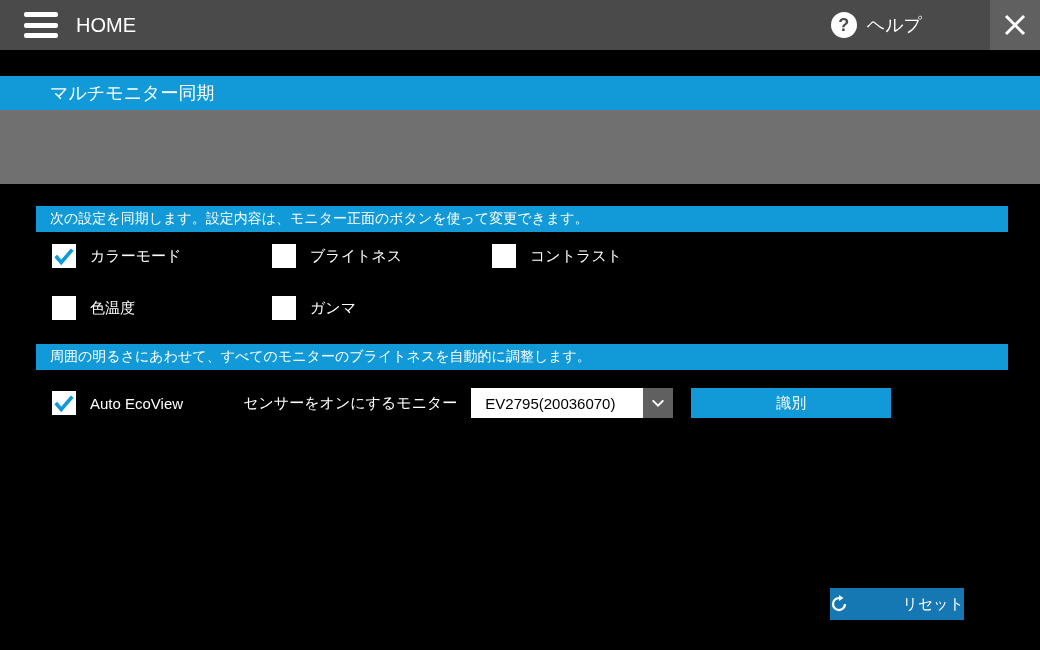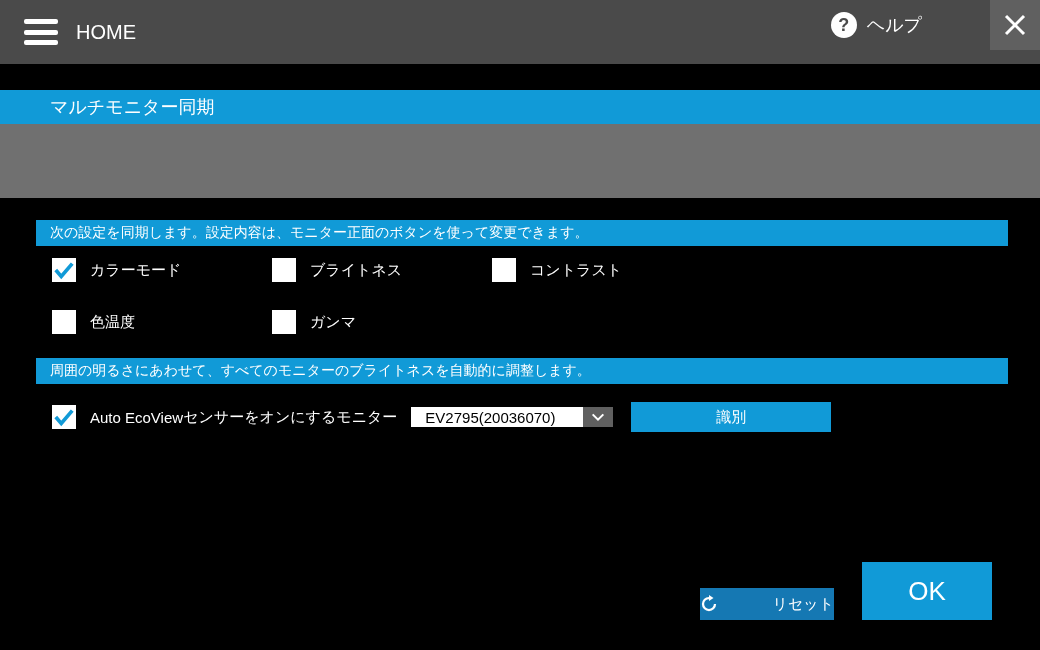--- a/index.html
+++ b/index.html
@@ -1,18 +1,18 @@
 <!DOCTYPE html>
 <html><head>
 <meta charset="utf-8">
 <style>
   * { box-sizing: border-box; margin: 0; padding: 0; font-family: "Meiryo", "Hiragino Kaku Gothic ProN", sans-serif; }
   html, body { width: 1040px; height: 650px; background: #000; color: #fff; overflow: hidden; }
   .topbar {
-    height: 64px; background: #4a4a4a; display: flex; align-items: center;
+    height: 50px; background: #4a4a4a; display: flex; align-items: center;
     padding-left: 24px; position: relative;
   }
   .hamburger {
     width: 34px; height: 26px; display: flex; flex-direction: column; justify-content: space-between;
     margin-right: 18px; cursor: pointer;
   }
   .hamburger span { display: block; height: 5px; background: #fff; border-radius: 2px; }
   .home-label { font-size: 20px; color: #fff; font-weight: 500; }
   .help-wrap { position: absolute; right: 118px; top: 0; height: 50px; display: flex; align-items: center; cursor: pointer; }
   .help-icon {
@@ -46,23 +46,23 @@
   .chk-box {
     width: 24px; height: 24px; background: #fff; margin-right: 14px; position: relative; cursor: pointer;
     flex: 0 0 24px;
   }
   .chk-box.checked svg { display: block; }
   .chk-box svg { display: none; position: absolute; left: 1px; top: 1px; width: 22px; height: 22px; }
   .chk-label { font-size: 15px; color: #fff; }
   .ecorow {
     margin-left: 52px; margin-right: 48px; display: flex; align-items: center; padding-top: 18px; text-align: right;
   }
-  .sensor-label { font-size: 15px; color: #fff; margin-right: 14px; }
+  .sensor-label { font-size: 15px; color: #fff; margin-left: 60px; margin-right: 14px; }
   .dropdown {
-    display: flex; align-items: stretch; height: 20px; cursor: pointer;
+    display: flex; align-items: stretch; height: 30px; cursor: pointer;
   }
   .dropdown-val {
     background: #fff; color: #000; font-size: 15px; padding: 0 14px; display: flex;
     align-items: center; width: 172px;
   }
   .dropdown-btn {
     background: #606060; width: 30px; display: flex; align-items: center; justify-content: center;
   }
   .dropdown-btn svg { width: 16px; height: 16px; }
   .identify-btn {
@@ -170,14 +170,13 @@
 </div>
 
 <div class="footer">
   <div class="reset-btn">
     <svg viewBox="0 0 24 24">
       <path d="M12 4 A8 8 0 1 0 20 12" fill="none" stroke="#fff" stroke-width="3"></path>
       <polyline points="12,0 12,8 18,4" fill="#fff"></polyline>
     </svg>
     <span>リセット</span>
   </div>
-  <div class="ok-btn">OK</div>
 </div>
 
 </body></html>

